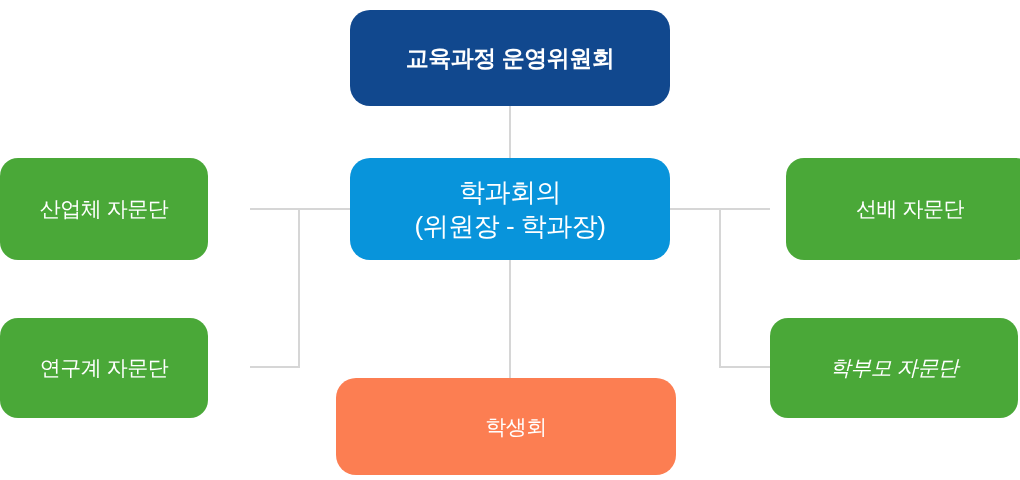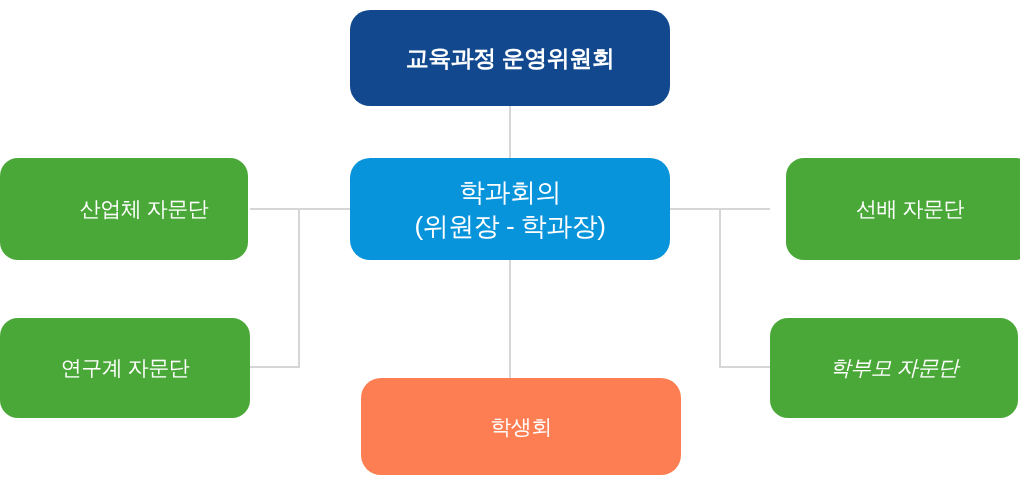--- a/index.html
+++ b/index.html
@@ -46,28 +46,28 @@
   }
   .dept-meeting {
     left: 350px; top: 158px; width: 320px; height: 102px;
     background: var(--light-blue);
     font-size: 26px; font-weight: 500;
   }
   .green-box {
     background: var(--green);
     font-size: 21px; font-weight: 500;
   }
-  .industry { left: 0px;   top: 158px; width: 208px; height: 102px; padding-left: 40px; }
-  .research { left: 0px;   top: 318px; width: 250px; height: 100px; }
+  .industry { left: 0px;   top: 158px; width: 208px; height: 102px; }
+  .research { left: 0px;   top: 318px; width: 208px; height: 100px; }
   .senior   { left: 770px; top: 158px; width: 248px; height: 102px; margin-left: 16px; }
   .parent   { left: 770px; top: 318px; width: 248px; height: 100px; font-style: italic; }
   .student {
-    left: 361px; top: 378px; width: 320px; height: 97px;
+    left: 336px; top: 378px; width: 320px; height: 97px;
     background: var(--orange);
-    font-size: 21px; font-weight: 500;
+    font-size: 21px; font-weight: 500; padding-left: 20px;
   }
 
   .line {
     position: absolute;
     background: var(--connector);
     z-index: 1;
   }
   .l-top-v      { left: 509px; top: 100px; width: 2px;  height: 58px;  }
   .l-bottom-v   { left: 509px; top: 260px; width: 2px;  height: 118px; }
   .l-left-h     { left: 250px; top: 208px; width: 100px; height: 2px;  }

